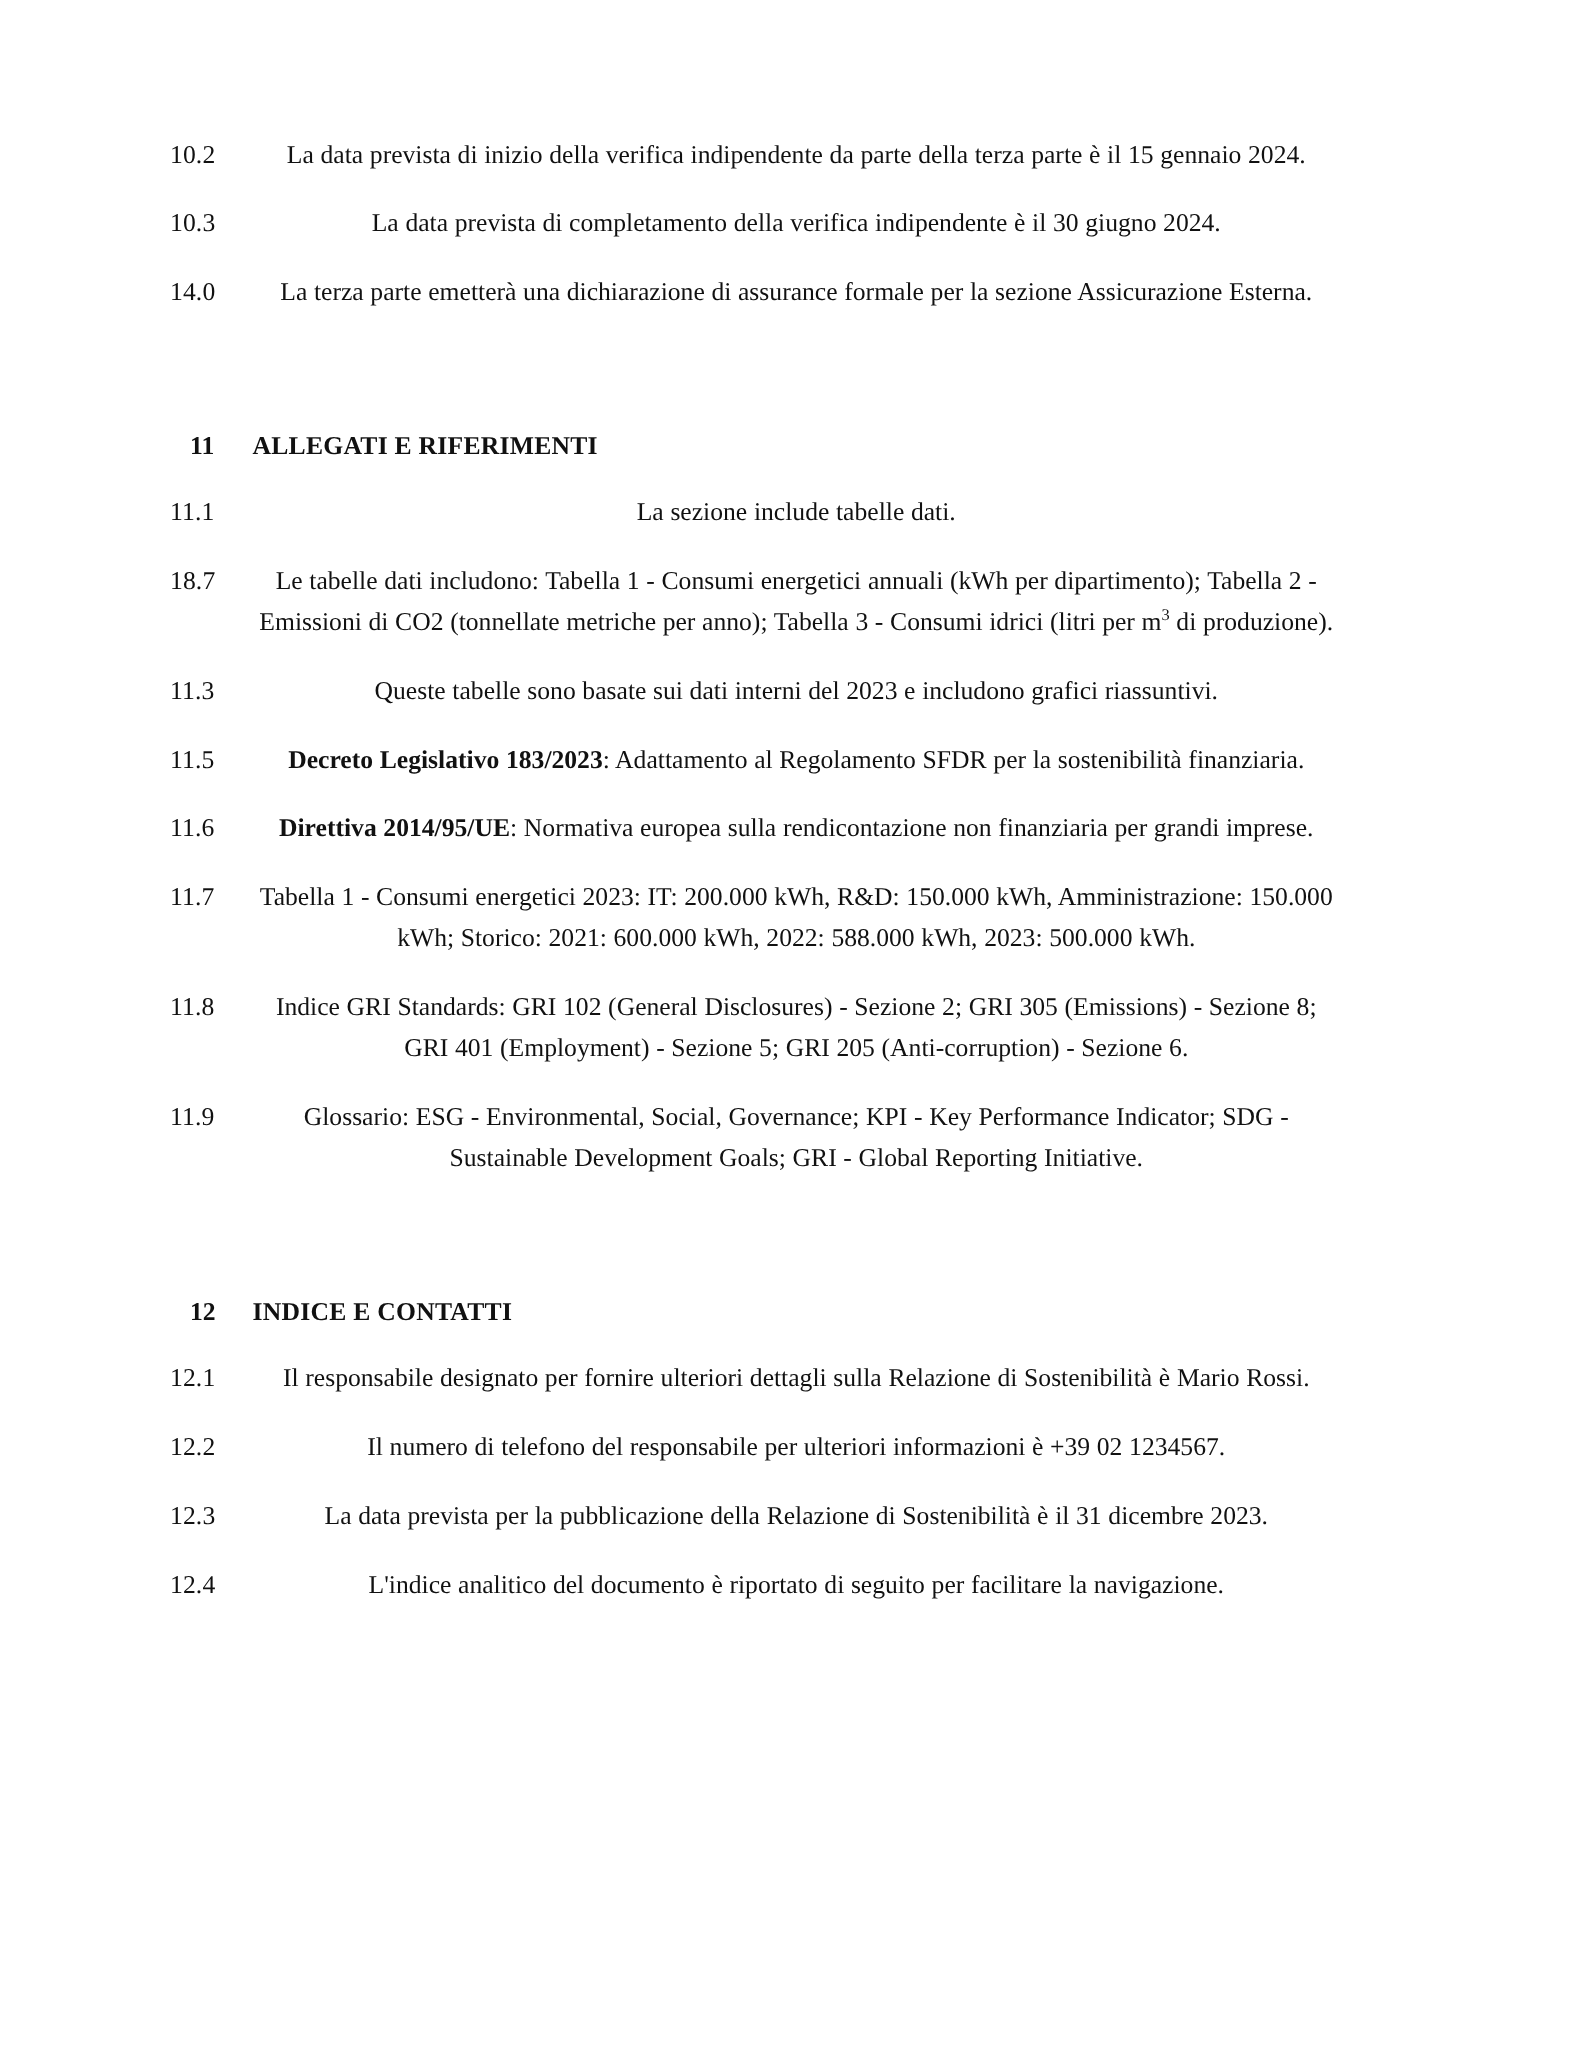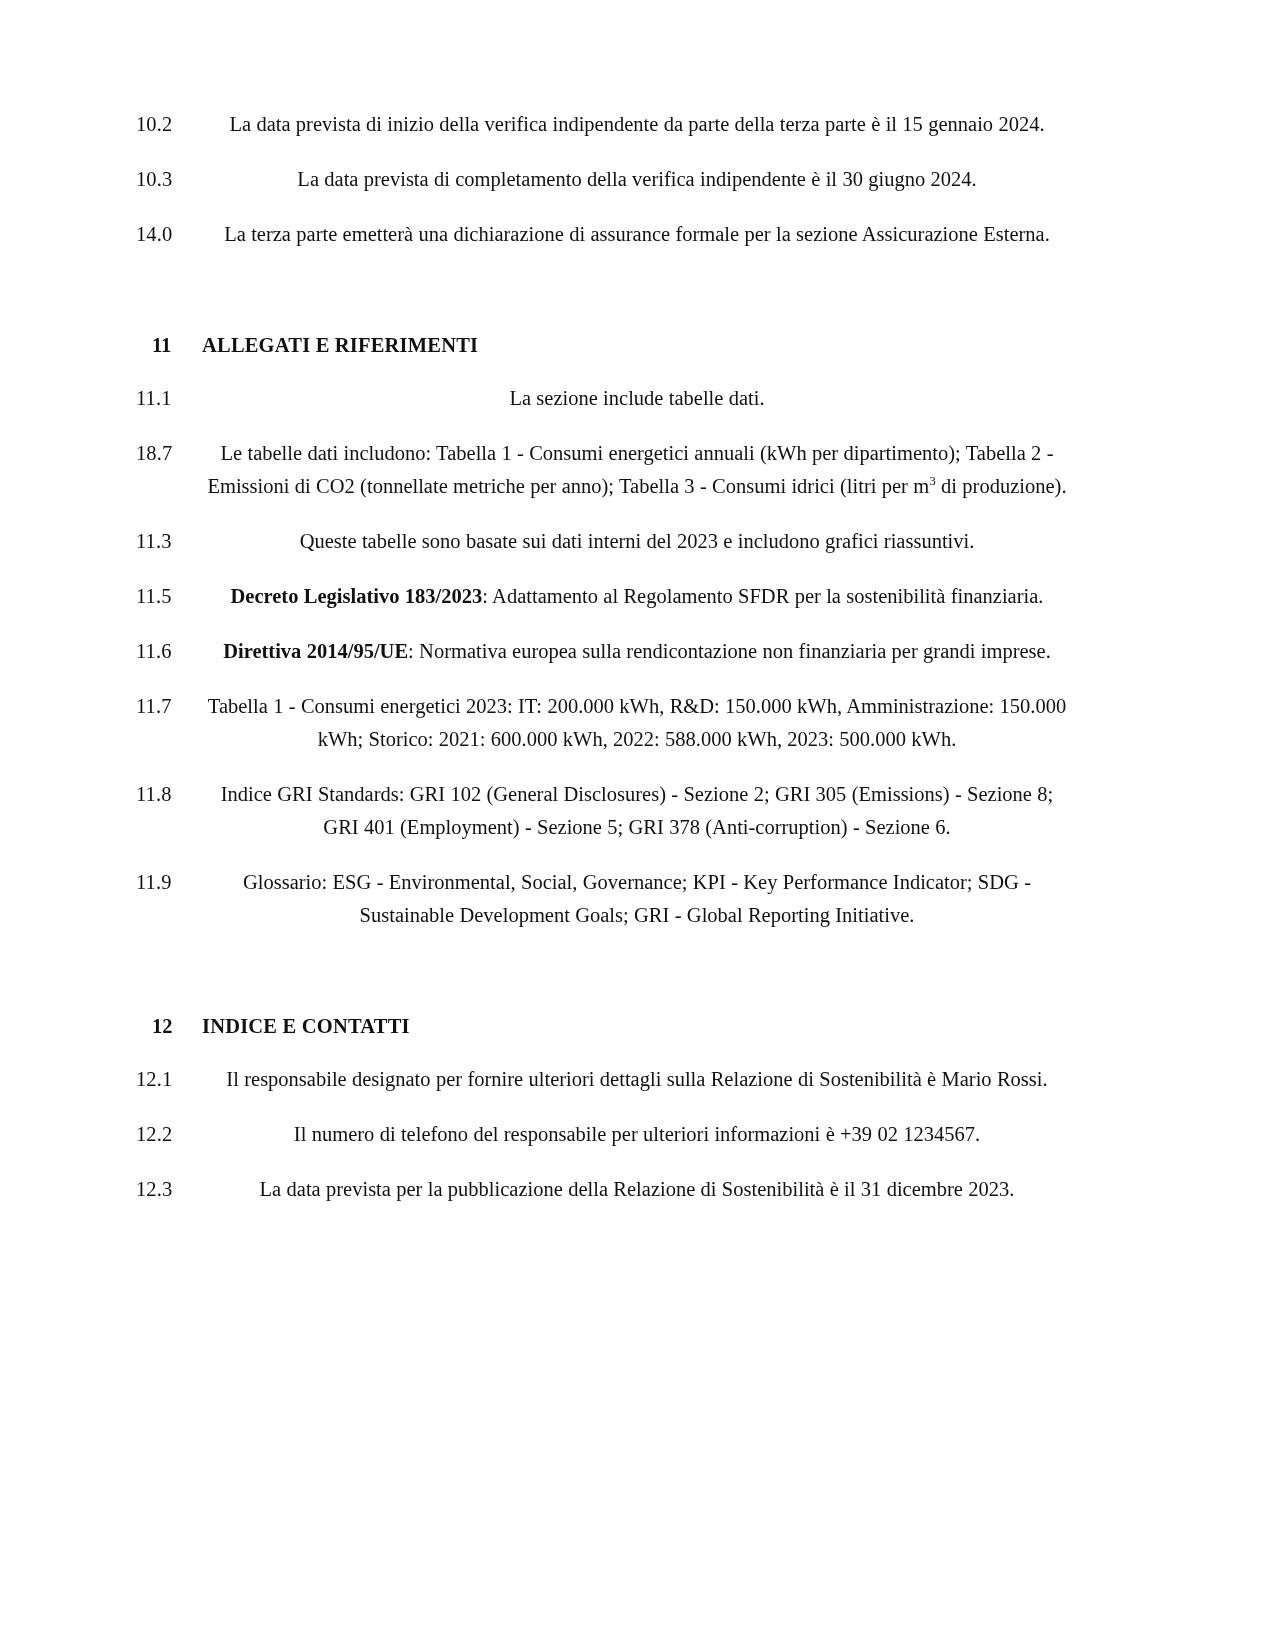--- a/index.html
+++ b/index.html
@@ -56,21 +56,21 @@
   sup {
     font-size: 0.64em;
     vertical-align: super;
     line-height: 0;
   }
 
   
   .section-head {
     display: flex;
     align-items: flex-end;
-    margin: 4px 0 20px 0;
+    margin: 16px 0 20px 0;
   }
   .section-num {
     flex: 0 0 auto;
     width: 66px;
     padding-left: 16px;
     box-sizing: border-box;
     font-size: 20.5px;
     line-height: 33px;
     font-weight: bold;
     color: #111111;
@@ -130,21 +130,21 @@
       <div class="clause">
         <div class="clause-num">11.6</div>
         <div class="clause-text"><b>Direttiva 2014/95/UE</b>: Normativa europea sulla rendicontazione non finanziaria per grandi imprese.</div>
       </div>
       <div class="clause">
         <div class="clause-num">11.7</div>
         <div class="clause-text">Tabella 1 - Consumi energetici 2023: IT: 200.000 kWh, R&amp;D: 150.000 kWh, Amministrazione: 150.000 kWh; Storico: 2021: 600.000 kWh, 2022: 588.000 kWh, 2023: 500.000 kWh.</div>
       </div>
       <div class="clause">
         <div class="clause-num">11.8</div>
-        <div class="clause-text">Indice GRI Standards: GRI 102 (General Disclosures) - Sezione 2; GRI 305 (Emissions) - Sezione 8; GRI 401 (Employment) - Sezione 5; GRI 378 (Anti-corruption) - Sezione 6.</div>
+        <div class="clause-text">Indice GRI Standards: GRI 102 (General Disclosures) - Sezione 2; GRI 305 (Emissions) - Sezione 8; GRI 401 (Employment) - Sezione 5; GRI 205 (Anti-corruption) - Sezione 6.</div>
       </div>
       <div class="clause">
         <div class="clause-num">11.9</div>
         <div class="clause-text">Glossario: ESG - Environmental, Social, Governance; KPI - Key Performance Indicator; SDG - Sustainable Development Goals; GRI - Global Reporting Initiative.</div>
       </div>
       <div class="gap-before-section"></div>
       <div class="section-head">
         <div class="section-num">12</div>
         <div class="section-title">INDICE E CONTATTI</div>
       </div>
@@ -153,14 +153,18 @@
         <div class="clause-text">Il responsabile designato per fornire ulteriori dettagli sulla Relazione di Sostenibilità è Mario Rossi.</div>
       </div>
       <div class="clause">
         <div class="clause-num">12.2</div>
         <div class="clause-text">Il numero di telefono del responsabile per ulteriori informazioni è +39 02 1234567.</div>
       </div>
       <div class="clause">
         <div class="clause-num">12.3</div>
         <div class="clause-text">La data prevista per la pubblicazione della Relazione di Sostenibilità è il 31 dicembre 2023.</div>
       </div>
+      <div class="clause">
+        <div class="clause-num">12.4</div>
+        <div class="clause-text">L'indice analitico del documento è riportato di seguito per facilitare la navigazione.</div>
+      </div>
     </div>
 </div>
 
 </body></html>

